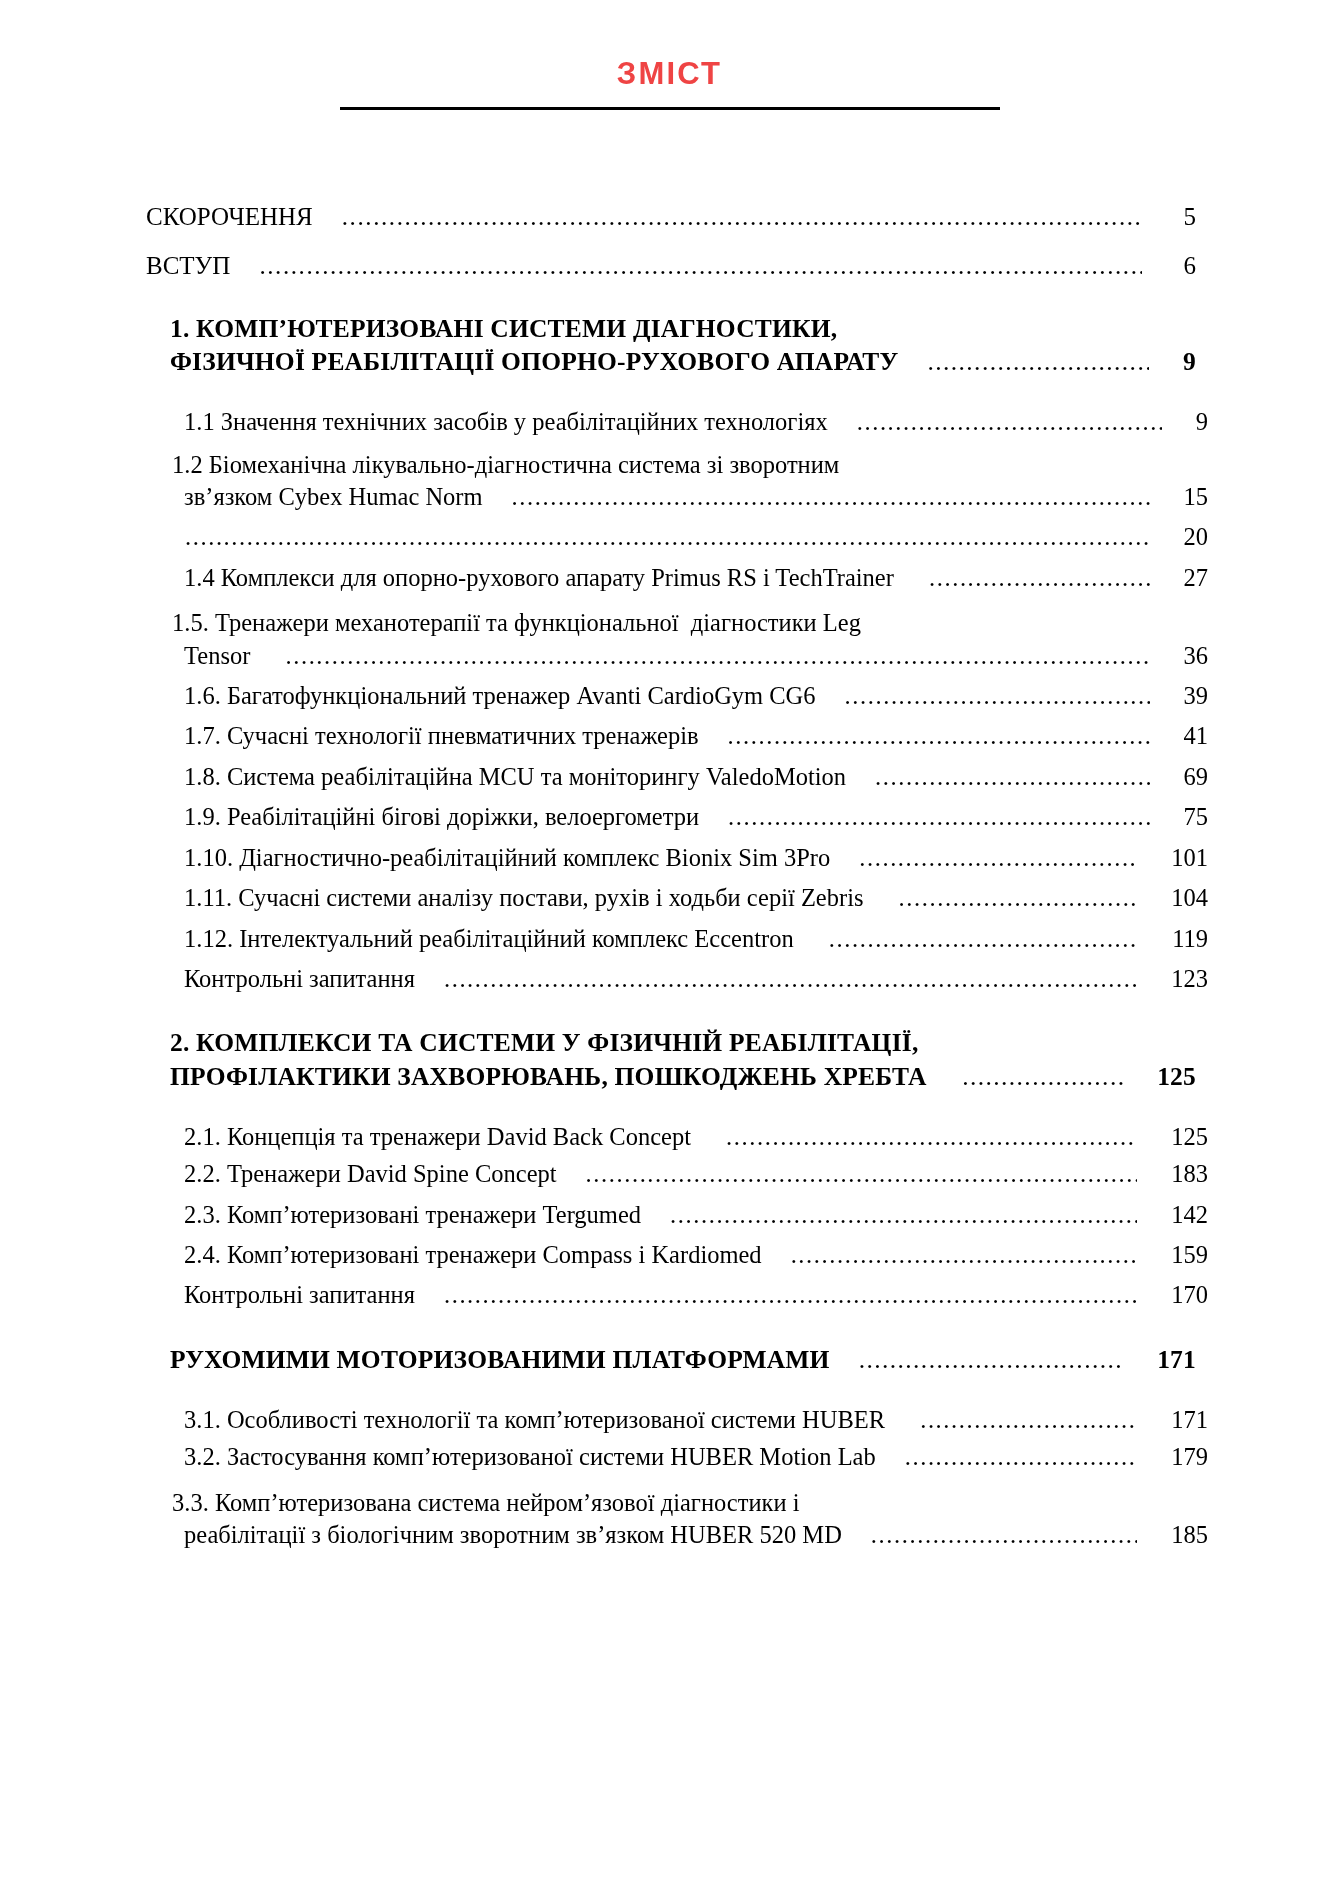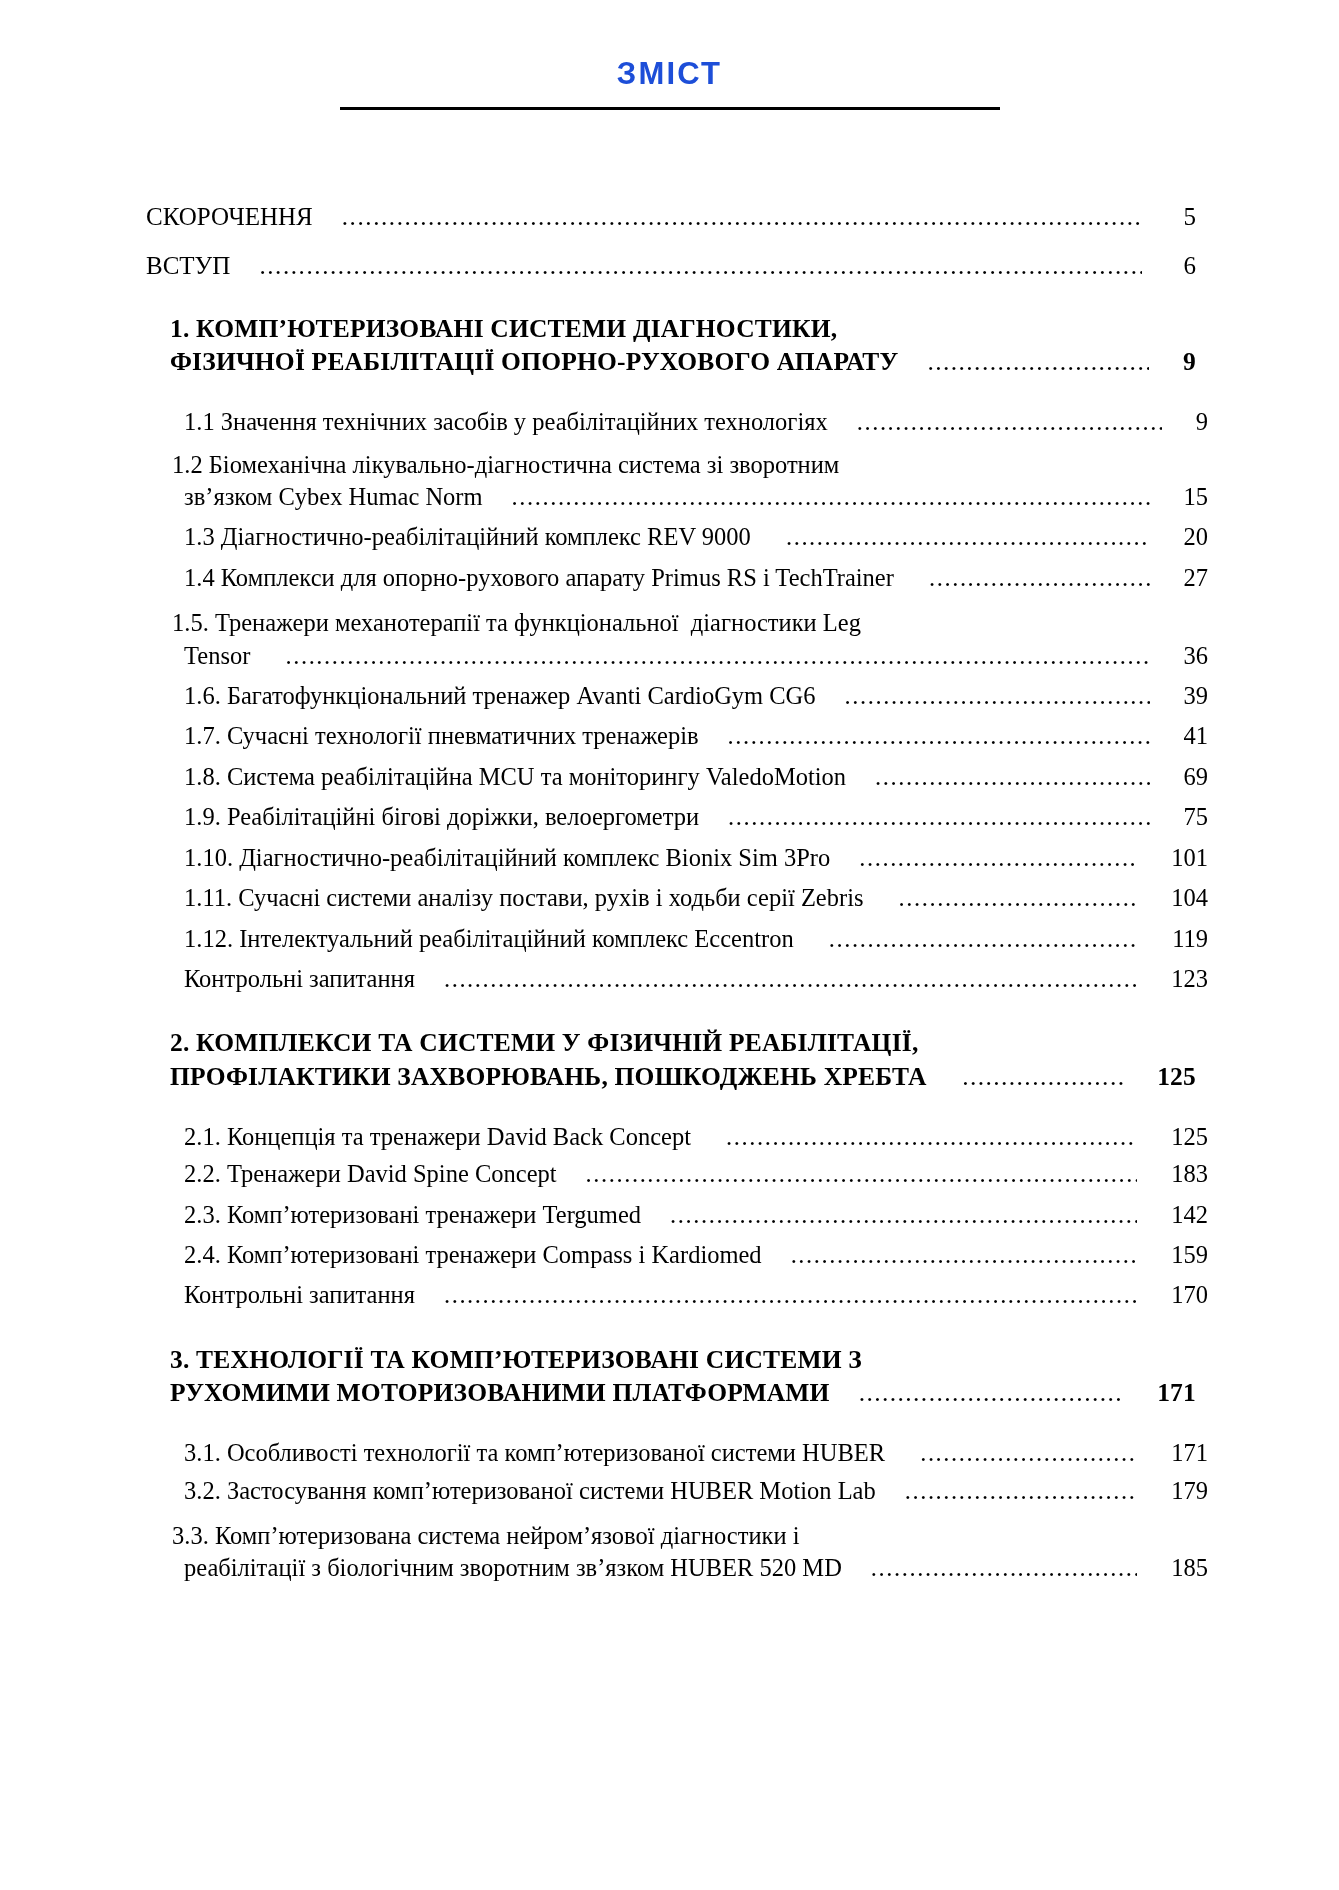--- a/index.html
+++ b/index.html
@@ -28,21 +28,21 @@
     padding-top: 58px;
     text-align: center;
   }
   .doc-title {
     font-family: "Liberation Sans", "DejaVu Sans", sans-serif;
     font-weight: bold;
     font-size: 31px;
     letter-spacing: 2.2px;
     line-height: 1.0;
     margin: 0;
-    color: #1d4ed8;
+    color: #ef4444;
   }
   .title-rule {
     width: 660px;
     height: 3px;
     background: #000;
     margin: 18px auto 0 auto;
   }
 
   
   .toc {
@@ -175,21 +175,20 @@
       <div class="entry lvl-section">
         <div class="cont-plain">1.2 Біомеханічна лікувально-діагностична система зі зворотним</div>
         <div class="row">
           <span class="txt">зв’язком Cybex Humac Norm</span>
           <span class="leader"></span>
           <span class="pg">15</span>
         </div>
       </div>
       <div class="entry lvl-section">
         <div class="row">
-          <span class="txt">1.3 Діагностично-реабілітаційний комплекс REV 9000 </span>
           <span class="leader"></span>
           <span class="pg">20</span>
         </div>
       </div>
       <div class="entry lvl-section">
         <div class="row">
           <span class="txt">1.4 Комплекси для опорно-рухового апарату Primus RS i TechTrainer </span>
           <span class="leader"></span>
           <span class="pg">27</span>
         </div>
@@ -295,21 +294,20 @@
         </div>
       </div>
       <div class="entry lvl-section">
         <div class="row">
           <span class="txt">Контрольні запитання</span>
           <span class="leader"></span>
           <span class="pg">170</span>
         </div>
       </div>
       <div class="entry lvl-chapter gap-before gap-after">
-        <div class="chapter-line">3. ТЕХНОЛОГІЇ ТА КОМП’ЮТЕРИЗОВАНІ СИСТЕМИ З</div>
         <div class="row">
           <span class="txt chapter-line">РУХОМИМИ МОТОРИЗОВАНИМИ ПЛАТФОРМАМИ</span>
           <span class="leader"></span>
           <span class="pg">171</span>
         </div>
       </div>
       <div class="entry lvl-section tight">
         <div class="row">
           <span class="txt">3.1. Особливості технології та комп’ютеризованої системи HUBER </span>
           <span class="leader"></span>

